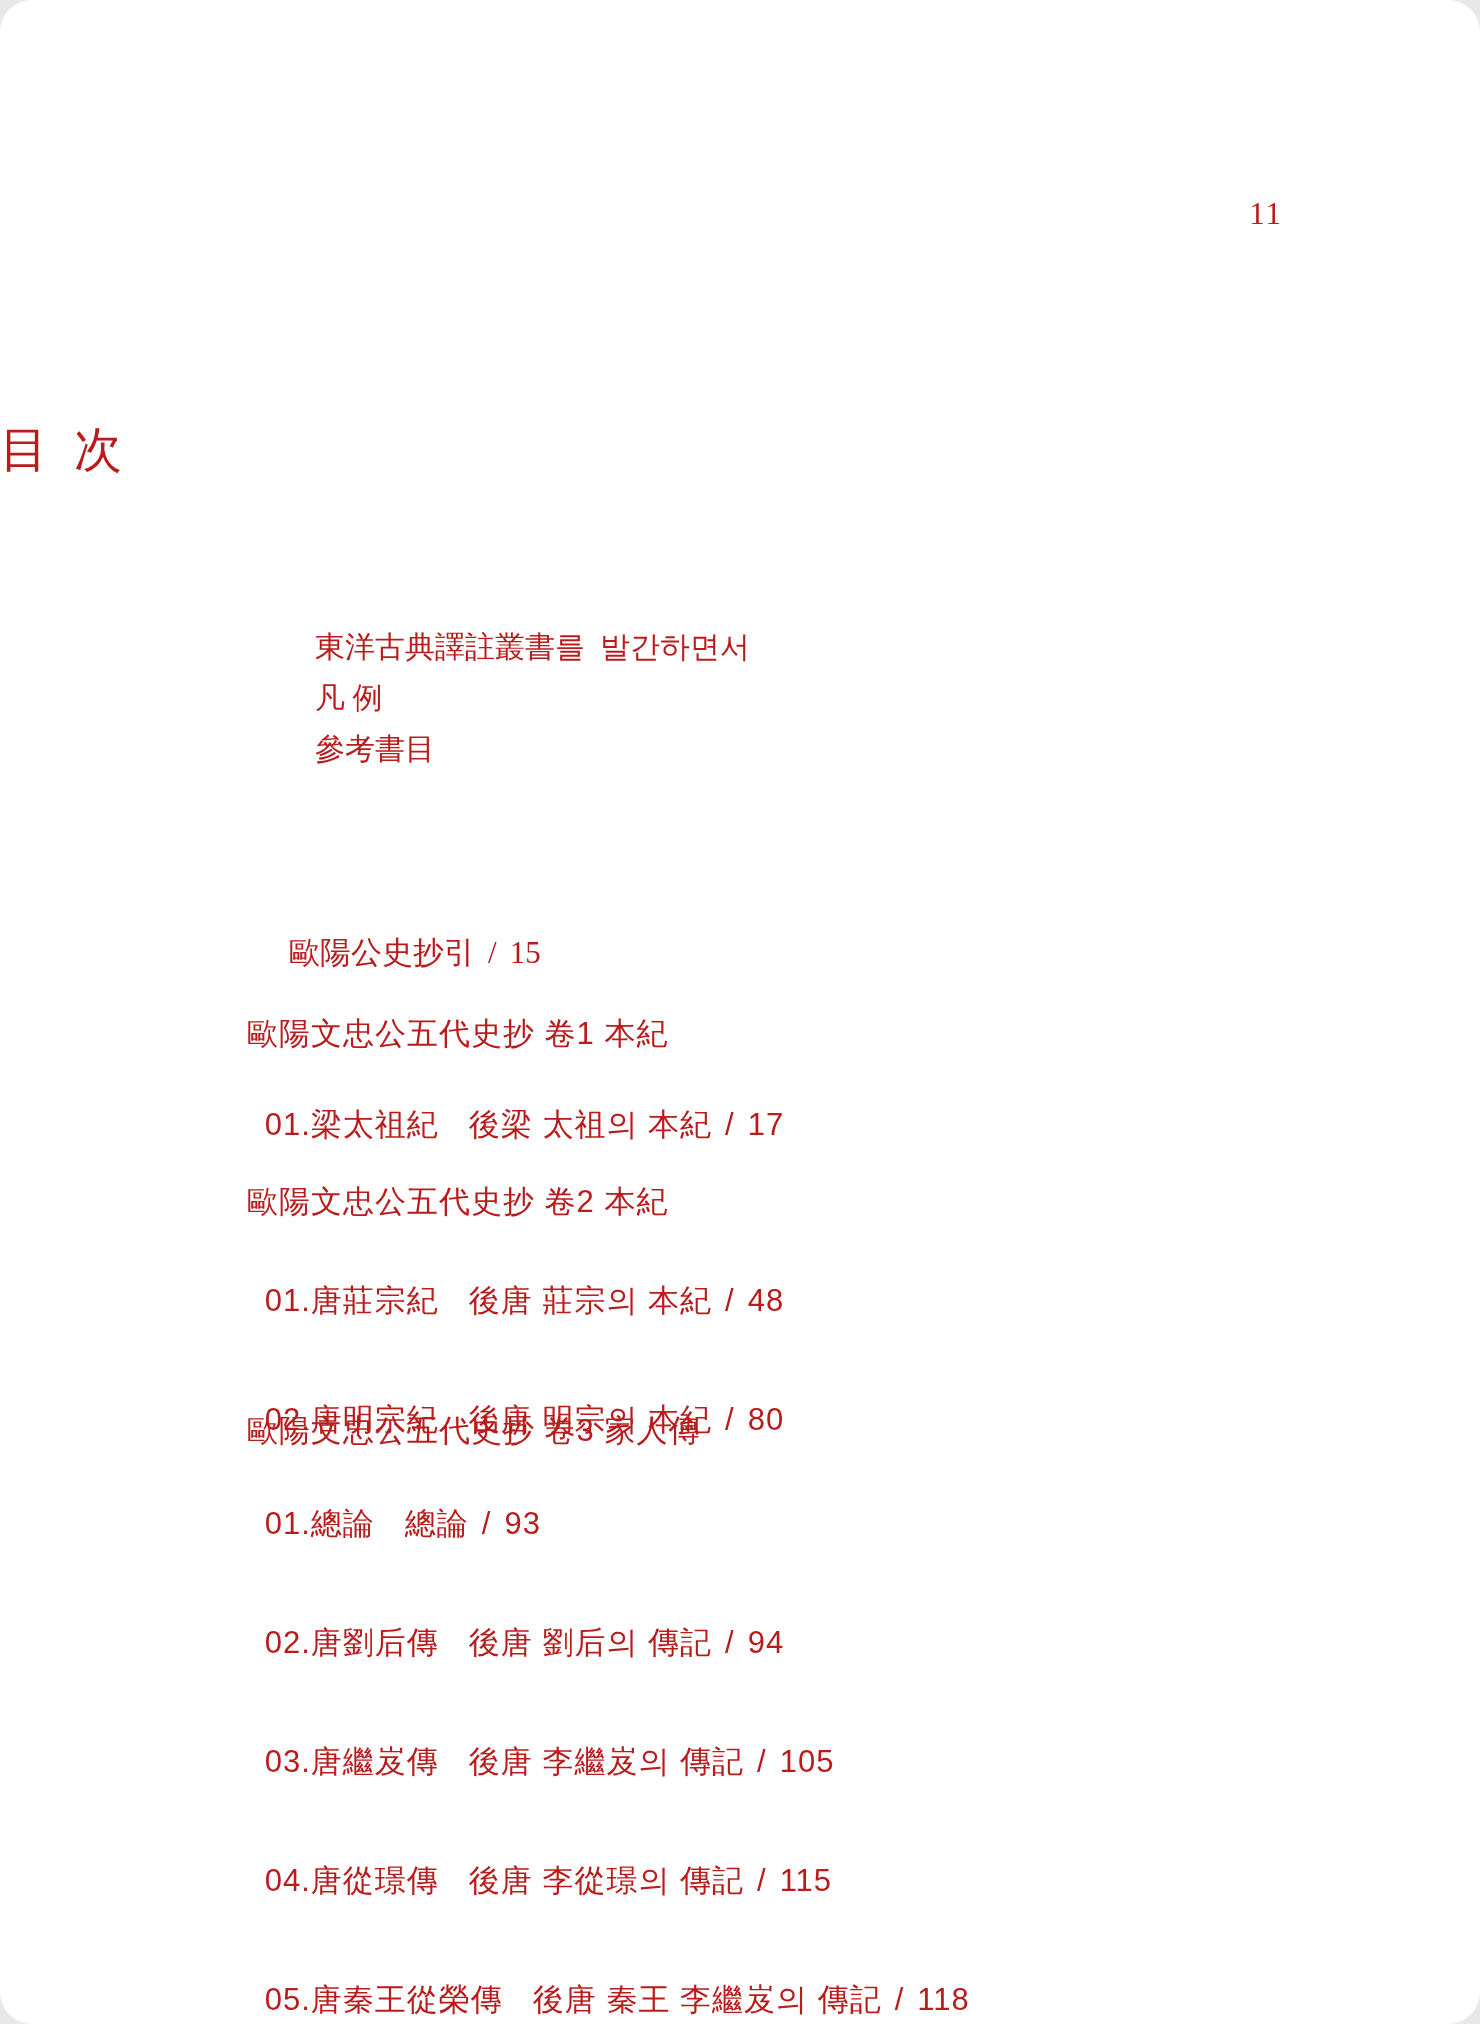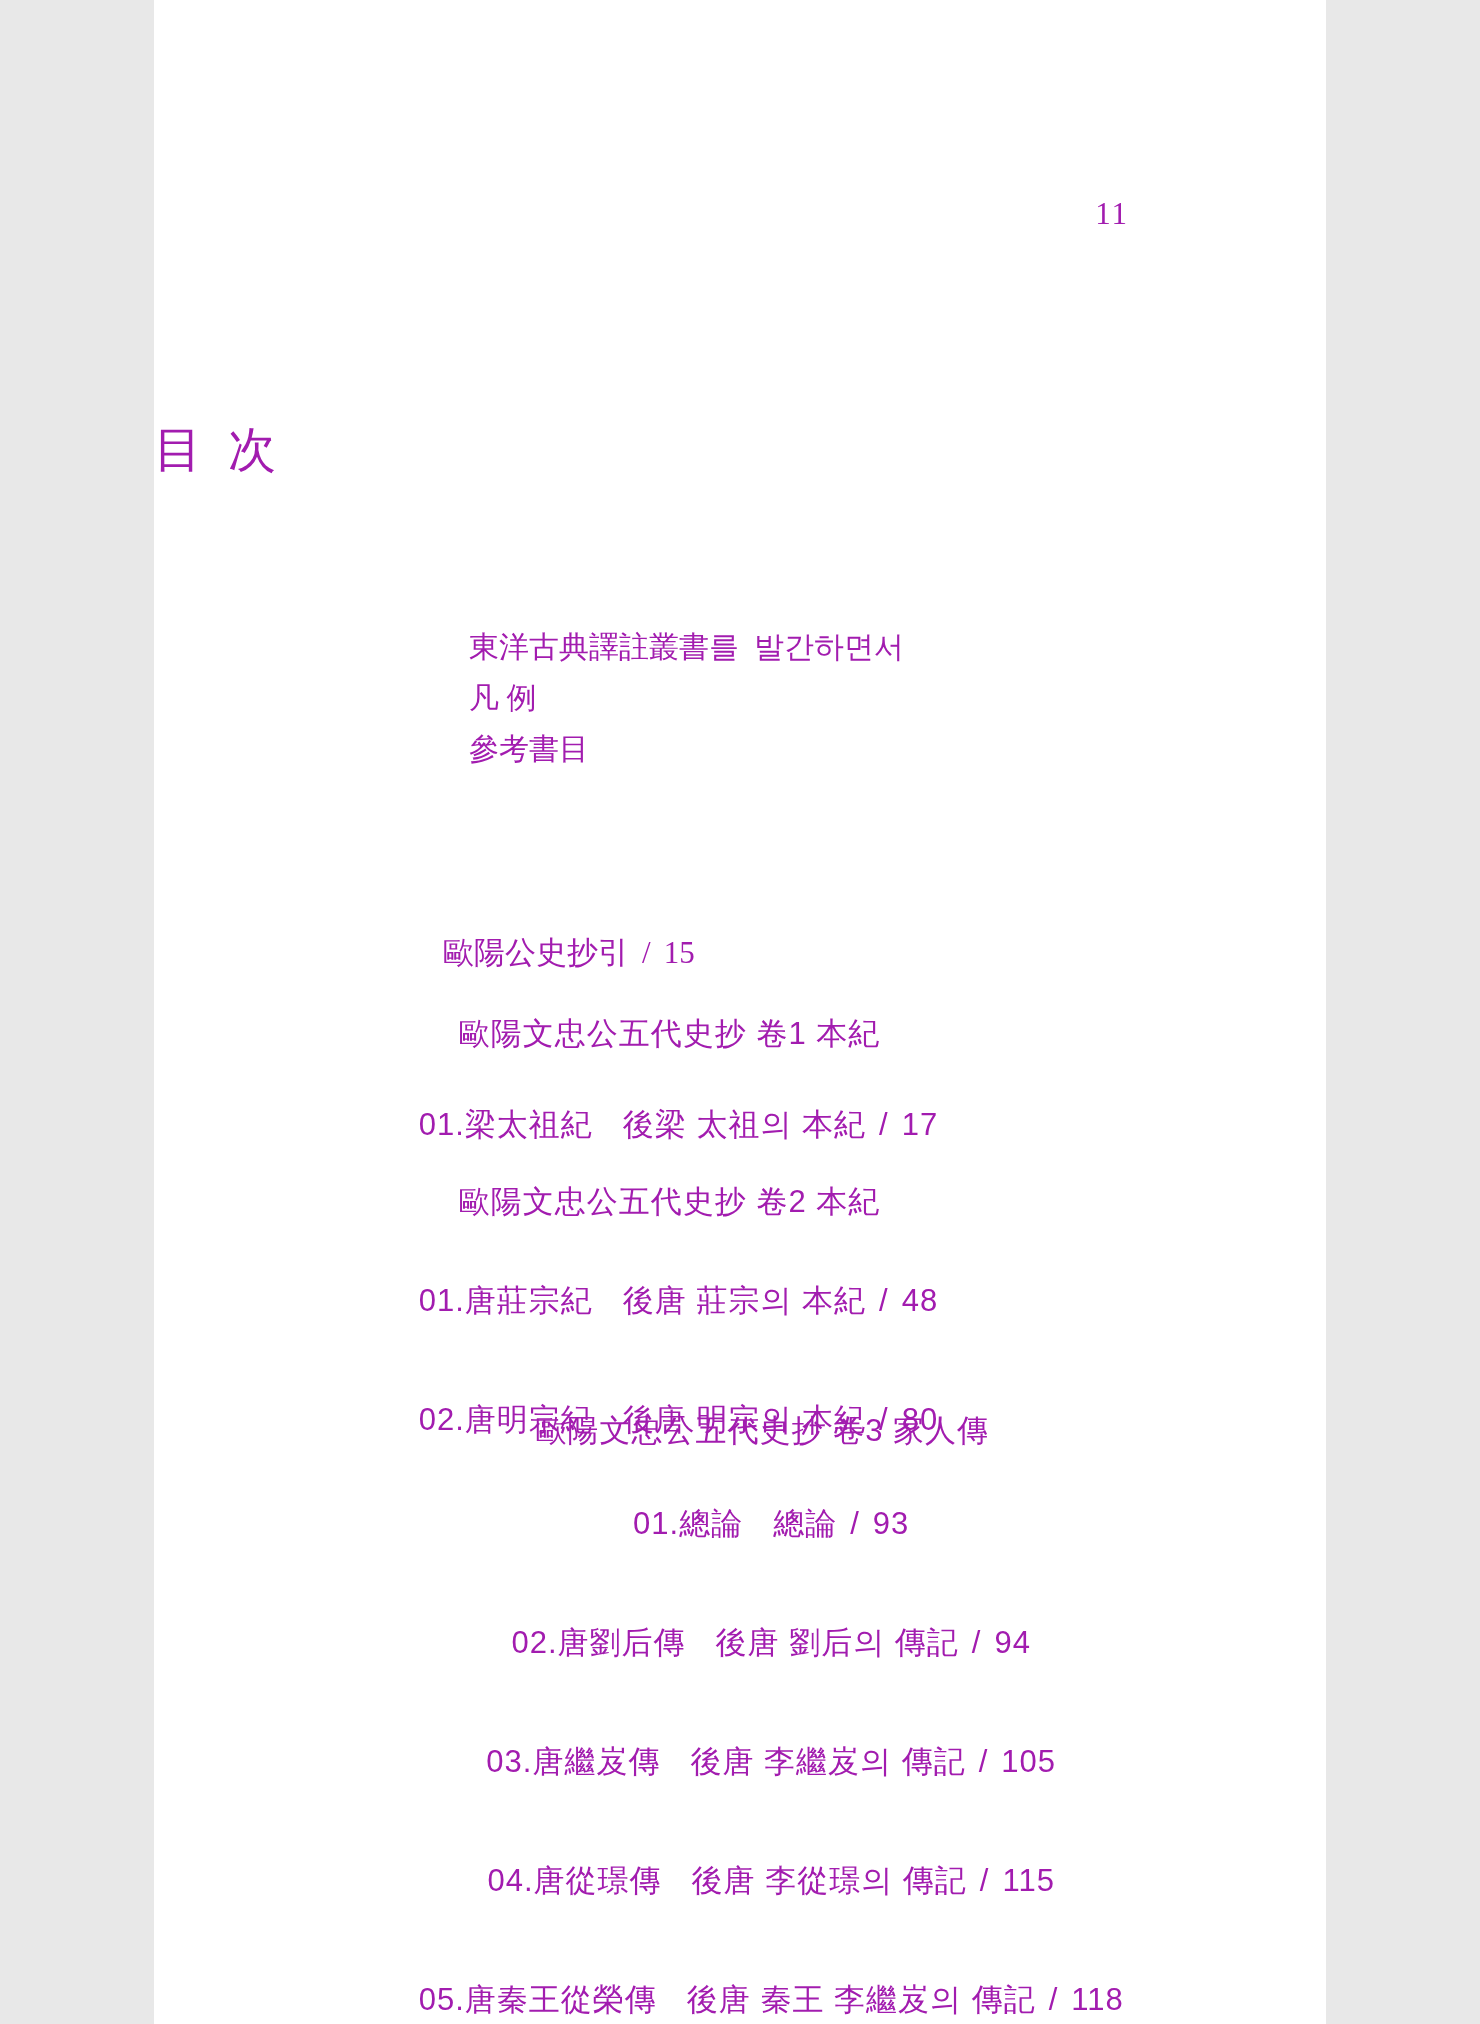--- a/index.html
+++ b/index.html
@@ -2,26 +2,27 @@
 <html><head>
 <meta charset="utf-8">
 <style>
   html, body {
     margin: 0;
     padding: 0;
     background: #e8e8e8;
   }
   .page {
     position: relative;
-    width: 1172px;
+    width: 1480px;
     height: 2024px;
     margin: 0 auto;
     background: #ffffff;
-    color: #a21caf;
+    color: #b91c1c;
     overflow: hidden;
+    border-radius: 32px;
   }
   
   .serif {
     font-family: "Liberation Serif", "DejaVu Serif", serif;
   }
   
   .gothic {
     font-family: "Liberation Sans", "DejaVu Sans", sans-serif;
   }
 
@@ -65,21 +66,20 @@
     line-height: 32px;
     white-space: pre;
   }
   .intro-line .sep { margin-left: 13px; }
   .intro-line .pg  { margin-left: 13px; }
 
   .toc-section {
     position: absolute;
     left: 207px;
     font-size: 31px;
-    text-align: center;
   }
   .toc-section.s1 { top: 1018px; }
   .toc-section.s2 { top: 1186px; }
   .toc-section.s3 { top: 1415px; }
 
   .section-heading {
     margin-left: 40px;
     line-height: 32px;
     white-space: pre;
     letter-spacing: 1px;

